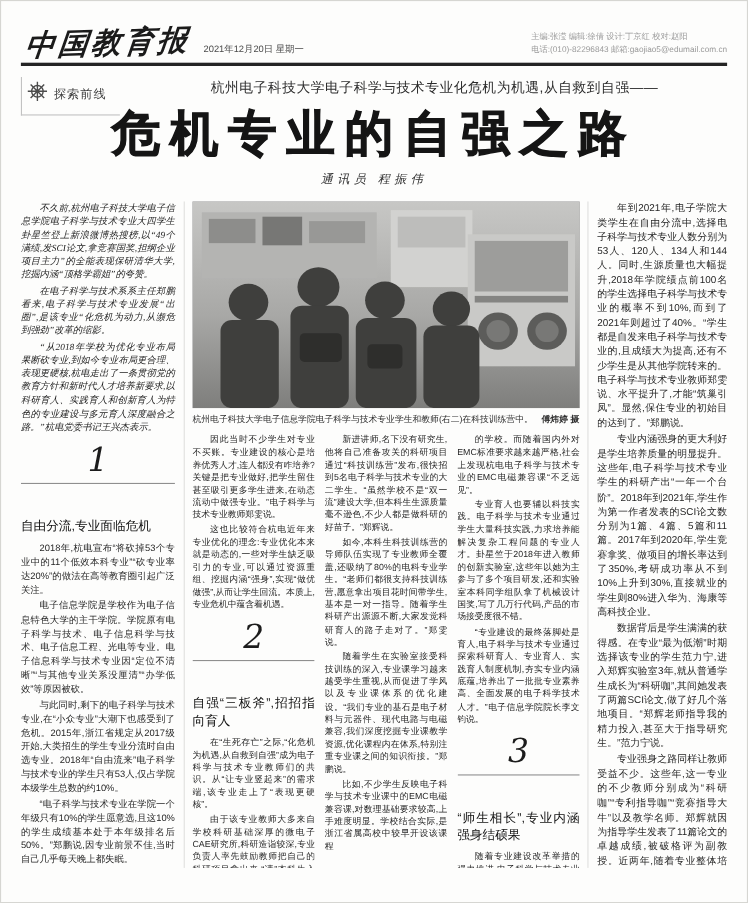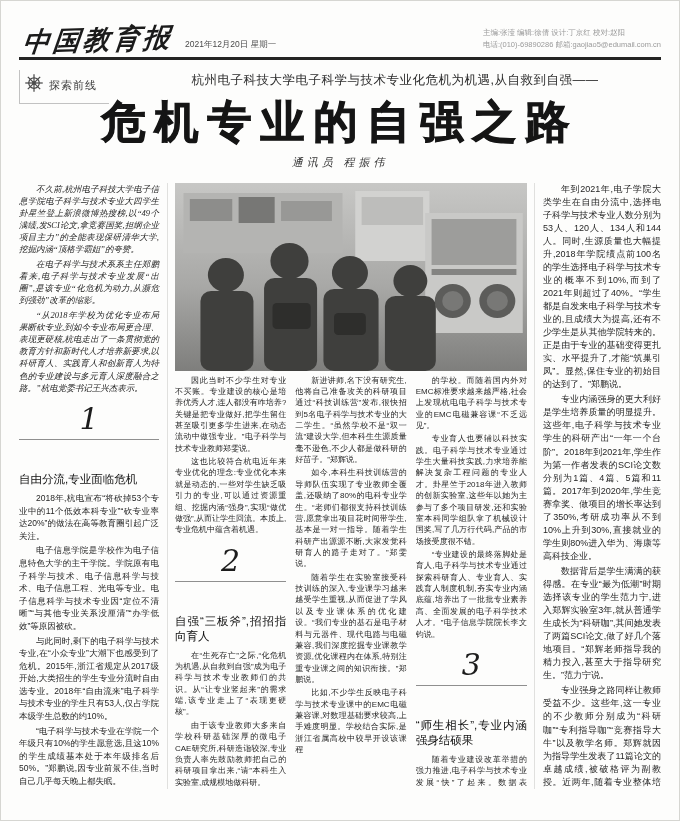--- a/index.html
+++ b/index.html
@@ -51,21 +51,21 @@
 </head>
 <body>
 
 <div class="page">
 
   <div class="hd">
     <div class="masthead">中国教育报</div>
     <div class="hd-date">2021年12月20日  星期一</div>
     <div class="hd-right">
       <div>主编:张滢  编辑:徐倩  设计:丁京红  校对:赵阳</div>
-      <div>电话:(010)-69890286  邮箱:gaojiao5@edumail.com.cn</div>
+      <div>电话:(010)-82296843  邮箱:gaojiao5@edumail.com.cn</div>
     </div>
   </div>
 
   <div class="banner">
     <div class="badge">
       <span>
         <svg width="20" height="20" viewBox="0 0 24 24">
           <g stroke="#4c4c4c" stroke-width="1.5" fill="none">
             <circle cx="12" cy="12" r="6.3"></circle>
             <line x1="12" y1="1.5" x2="12" y2="22.5"></line>
@@ -137,20 +137,21 @@
               <rect x="140" y="106" width="52" height="82" rx="10"></rect>
             <circle cx="222" cy="98" r="16"></circle>
               <rect x="198" y="113" width="48" height="75" rx="10"></rect>
           </g>
           <g fill="#2e2e2c">
             <rect x="92" y="120" width="36" height="26" rx="4"></rect>
             <rect x="150" y="130" width="30" height="22" rx="4"></rect>
           </g>
         </svg>
       </div>
+      <div class="caption"><span>杭州电子科技大学电子信息学院电子科学与技术专业学生和教师(右二)在科技训练营中。</span><span class="credit">傅炜婷 摄</span></div>
 
       <div class="midcols">
 
         <div class="mcol">
           <p class="body-p">因此当时不少学生对专业不买账。专业建设的核心是培养优秀人才,连人都没有咋培养?关键是把专业做好,把学生留住甚至吸引更多学生进来,在动态流动中做强专业。”电子科学与技术专业教师郑雯说。</p>
           <p class="body-p">这也比较符合杭电近年来专业优化的理念:专业优化本来就是动态的,一些对学生缺乏吸引力的专业,可以通过资源重组、挖掘内涵“强身”,实现“做优做强”,从而让学生回流。本质上,专业危机中蕴含着机遇。</p>
           <div class="sec">
             <div class="sec-num">2</div>
             <hr class="sec-rule">
             <div class="sec-title">自强“三板斧”,招招指向育人</div>
@@ -175,21 +176,21 @@
             <div class="sec-num">3</div>
             <hr class="sec-rule">
             <div class="sec-title">“师生相长”,专业内涵强身结硕果</div>
           </div>
           <p class="body-p">随着专业建设改革举措的强力推进,电子科学与技术专业发展“快”了起来。数据表明,2018</p>
         </div>
       </div>
     </div>
 
     <div class="col c5">
-      <p class="body-p">年到2021年,电子学院大类学生在自由分流中,选择电子科学与技术专业人数分别为53人、120人、134人和144人。同时,生源质量也大幅提升,2018年学院绩点前100名的学生选择电子科学与技术专业的概率不到10%,而到了2021年则超过了40%。“学生都是自发来电子科学与技术专业的,且成绩大为提高,还有不少学生是从其他学院转来的。正是由于专业的基础变得更扎实、水平提升了,才能“筑巢引凤”。显然,保住专业的初始目的达到了。”郑鹏说。</p>
+      <p class="body-p">年到2021年,电子学院大类学生在自由分流中,选择电子科学与技术专业人数分别为53人、120人、134人和144人。同时,生源质量也大幅提升,2018年学院绩点前100名的学生选择电子科学与技术专业的概率不到10%,而到了2021年则超过了40%。“学生都是自发来电子科学与技术专业的,且成绩大为提高,还有不少学生是从其他学院转来的。电子科学与技术专业教师郑雯说、水平提升了,才能“筑巢引凤”。显然,保住专业的初始目的达到了。”郑鹏说。</p>
       <p class="body-p">专业内涵强身的更大利好是学生培养质量的明显提升。这些年,电子科学与技术专业学生的科研产出“一年一个台阶”。2018年到2021年,学生作为第一作者发表的SCI论文数分别为1篇、4篇、5篇和11篇。2017年到2020年,学生竞赛拿奖、做项目的增长率达到了350%,考研成功率从不到10%上升到30%,直接就业的学生则80%进入华为、海康等高科技企业。</p>
       <p class="body-p">数据背后是学生满满的获得感。在专业“最为低潮”时期选择该专业的学生范力宁,进入郑辉实验室3年,就从普通学生成长为“科研咖”,其间她发表了两篇SCI论文,做了好几个落地项目。“郑辉老师指导我的精力投入,甚至大于指导研究生。”范力宁说。</p>
       <p class="body-p">专业强身之路同样让教师受益不少。这些年,这一专业的不少教师分别成为“科研咖”“专利指导咖”“竞赛指导大牛”以及教学名师。郑辉就因为指导学生发表了11篇论文的卓越成绩,被破格评为副教授。近两年,随着专业整体培养水平上涨,越来越多学生想做科研,每一级选修学生都接近百人,他的选修课“现代仪器分析与技术”成了名副其实的硬核“网红课”。</p>
 
     </div>
 
   </div>
 </div>
 
 </body></html>

